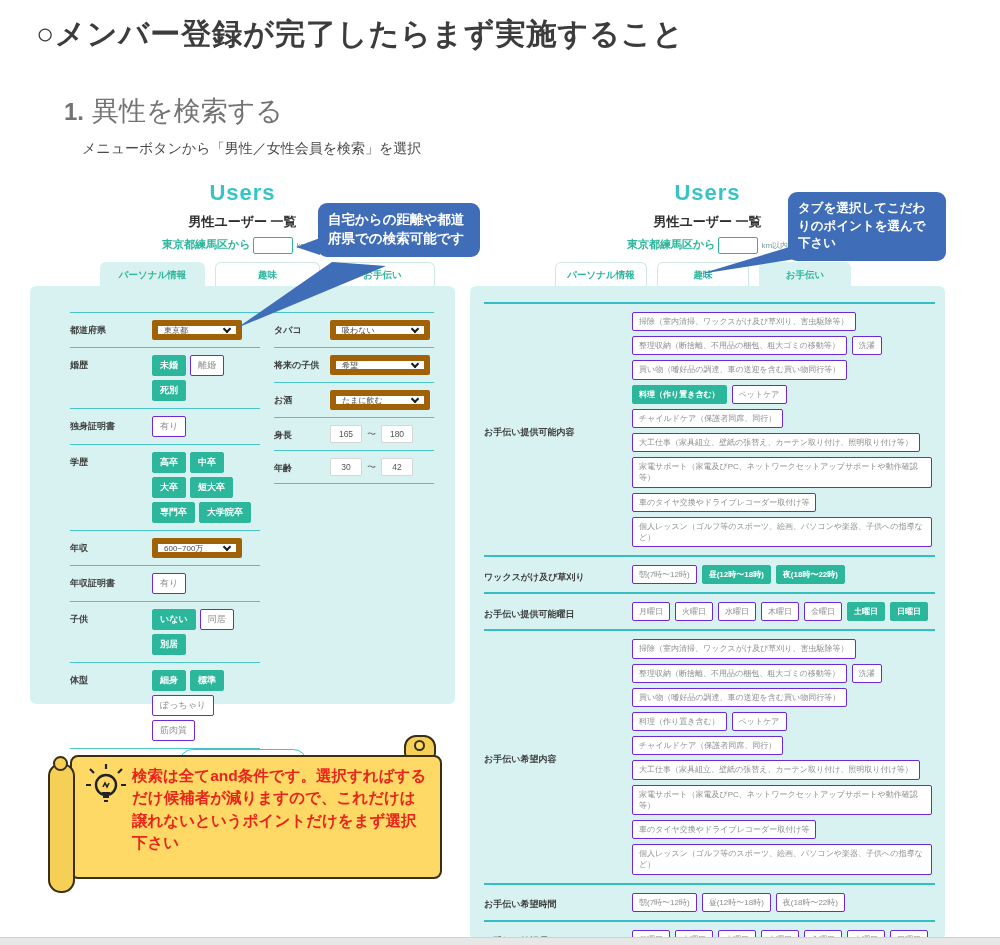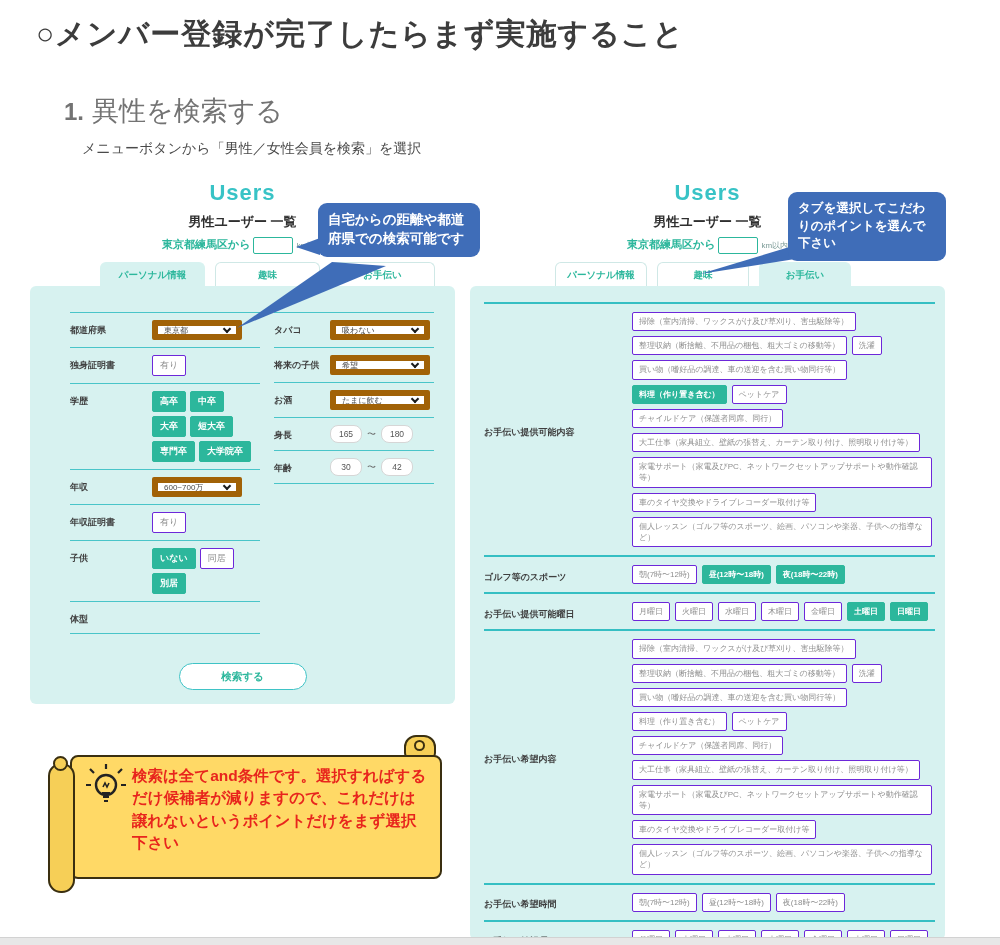--- a/index.html
+++ b/index.html
@@ -58,21 +58,21 @@
 
   .sel { display:inline-flex; align-items:center; justify-content:space-between;
     background:#fff; border:6px solid #a16207; border-radius:2px; height:20px;
     padding:0 6px; cursor:pointer; }
   .sel .val { font-size:8px; color:#4a4a4a; margin-right:8px; white-space:nowrap; }
   .chev { width:6px; height:6px; border-right:2.2px solid #1c1c1c;
     border-bottom:2.2px solid #1c1c1c; transform:rotate(45deg); margin-top:-3px; flex:none; }
   .colA .sel { width:90px; } .colB .sel { width:100px; }
 
   .numbox { display:inline-block; width:32px; height:18px; line-height:17px; background:#fff;
-    border:1px solid #d6d6d6; border-radius:8px; font-size:8.5px; color:#555;
+    border:1px solid #d6d6d6; border-radius:1px; font-size:8.5px; color:#555;
     text-align:center; }
   .tilde { font-size:9px; color:#666; margin:0 1px; }
 
   .search-pill { margin:auto auto 14px auto; width:128px; height:27px; background:#fff;
     border:1.6px solid #3fc3c6; border-radius:14px; color:#2cb79c; font-weight:bold;
     font-size:10.5px; text-align:center; line-height:25px; cursor:pointer; }
 
   
   .rsections { padding:16px 10px 0 14px; }
   .rrow { display:flex; align-items:flex-start; padding:8px 0 8px 0;
@@ -139,20 +139,28 @@
             <div class="frow">
               <span class="flabel">都道府県</span>
               <span class="fcontent">
                 <span class="sel">
                   <span class="val">東京都</span>
                   <span class="chev"></span>
                 </span>
               </span>
             </div>
             <div class="frow">
+              <span class="flabel">婚歴</span>
+              <span class="fcontent">
+                <span class="chip on">未婚</span>
+                <span class="chip">離婚</span>
+                <span class="chip on">死別</span>
+              </span>
+            </div>
+            <div class="frow">
               <span class="flabel">独身証明書</span>
               <span class="fcontent">
                 <span class="chip">有り</span>
               </span>
             </div>
             <div class="frow">
               <span class="flabel">学歴</span>
               <span class="fcontent">
                 <span class="chip on">高卒</span>
                 <span class="chip on">中卒</span>
@@ -180,20 +188,26 @@
             <div class="frow">
               <span class="flabel">子供</span>
               <span class="fcontent">
                 <span class="chip on">いない</span>
                 <span class="chip">同居</span>
                 <span class="chip on">別居</span>
               </span>
             </div>
             <div class="frow">
               <span class="flabel">体型</span>
+              <span class="fcontent">
+                <span class="chip on">細身</span>
+                <span class="chip on">標準</span>
+                <span class="chip">ぽっちゃり</span>
+                <span class="chip">筋肉質</span>
+              </span>
             </div>
           </div>
         <div class="colB" id="left-col-b">
             <div class="frow">
               <span class="flabel">タバコ</span>
               <span class="fcontent">
                 <span class="sel">
                   <span class="val">吸わない</span>
                   <span class="chev"></span>
                 </span>
@@ -264,21 +278,21 @@
               <span class="chip on">料理（作り置き含む）</span>
               <span class="chip">ペットケア</span>
               <span class="chip">チャイルドケア（保護者同席、同行）</span>
               <span class="chip">大工仕事（家具組立、壁紙の張替え、カーテン取り付け、照明取り付け等）</span>
               <span class="chip">家電サポート（家電及びPC、ネットワークセットアップサポートや動作確認等）</span>
               <span class="chip">車のタイヤ交換やドライブレコーダー取付け等</span>
               <span class="chip">個人レッスン（ゴルフ等のスポーツ、絵画、パソコンや楽器、子供への指導など）</span>
             </span>
           </div>
           <div class="rrow">
-            <span class="rlabel">ゴルフ等のスポーツ</span>
+            <span class="rlabel">ワックスがけ及び草刈り</span>
             <span class="rchips">
               <span class="chip">朝(7時〜12時)</span>
               <span class="chip on">昼(12時〜18時)</span>
               <span class="chip on">夜(18時〜22時)</span>
             </span>
           </div>
           <div class="rrow">
             <span class="rlabel">お手伝い提供可能曜日</span>
             <span class="rchips">
               <span class="chip">月曜日</span>

